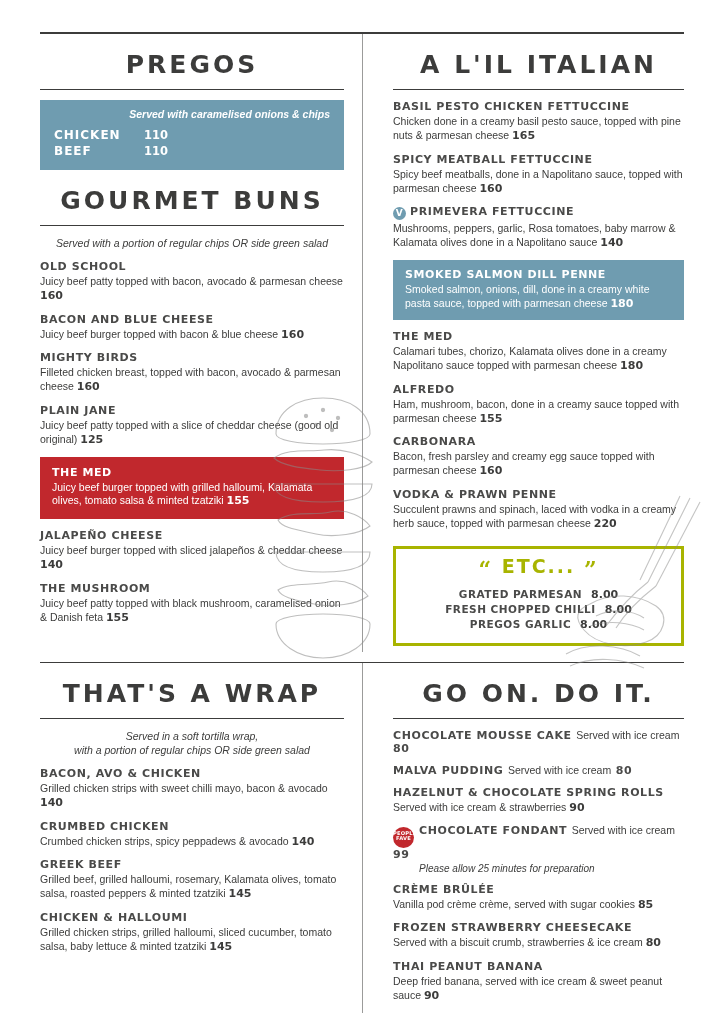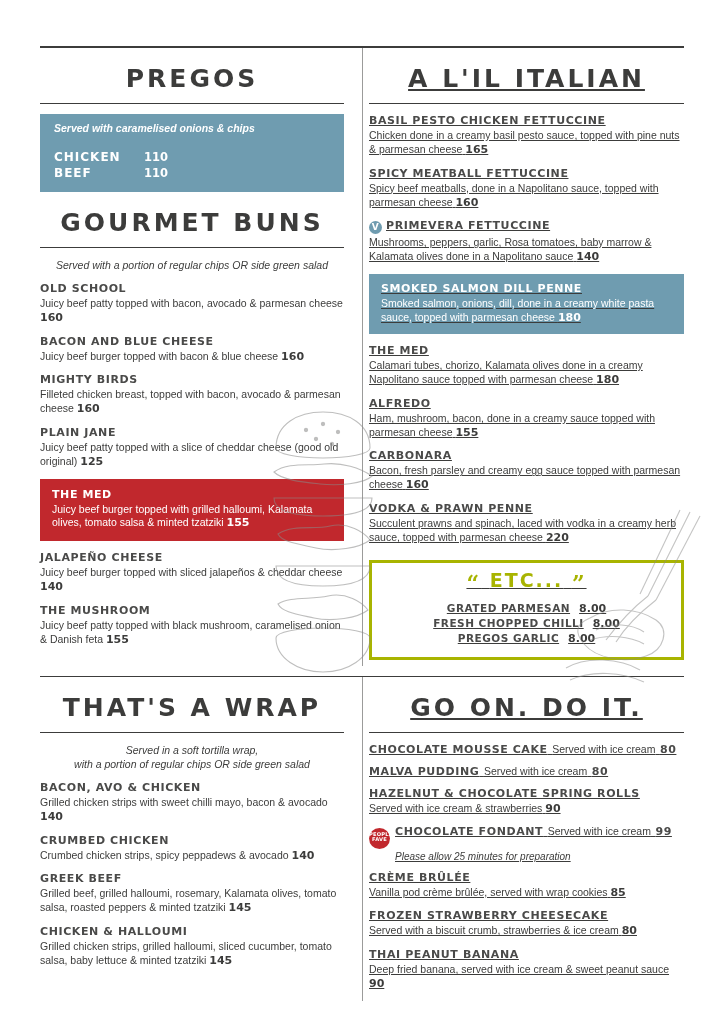--- a/index.html
+++ b/index.html
@@ -7,34 +7,34 @@
   body {
     width: 724px; height: 1024px;
     background: #ffffff;
     font-family: "Liberation Sans", sans-serif;
     color: #3c3c3b;
     position: relative;
     overflow: hidden;
   }
   .page {
     position: absolute;
-    left: 0; top: 18px; width: 724px; height: 792px;
+    left: 0; top: 4px; width: 724px; height: 792px;
     padding: 28px 40px 20px 40px;
   }
   .rule-top {
     border-top: 2px solid #3c3c3b;
     width: 100%;
     margin: 0 0 0 0;
   }
   .cols {
     display: flex;
     width: 100%;
   }
   .col-left { width: 50%; padding-right: 18px; }
-  .col-right { width: 50%; padding-left: 6px; border-left: 1.5px solid #9b9b9a; text-decoration: underline; }
+  .col-right { width: 50%; padding-left: 30px; border-left: 1.5px solid #9b9b9a; }
   .section-title {
     font-family: "DejaVu Sans", sans-serif;
     font-weight: bold;
     font-size: 25px;
     letter-spacing: 3px;
     text-align: center;
     color: #3c3c3b;
     margin: 16px 0 10px 0;
     text-transform: uppercase;
   }
@@ -73,22 +73,22 @@
   .blue-box {
     background: #6f9cb0;
     color: #ffffff;
     padding: 8px 14px 10px 14px;
     margin: 4px 0 8px 0;
   }
   .blue-box .bb-note {
     font-style: italic;
     font-weight: bold;
     font-size: 10.5px;
-    text-align: left;
-    margin-bottom: 16px;
+    text-align: right;
+    margin-bottom: 8px;
   }
   .bb-row {
     display: flex;
     align-items: baseline;
     margin-bottom: 2px;
   }
   .bb-name {
     font-family: "DejaVu Sans", sans-serif;
     font-weight: bold;
     font-size: 12px;
@@ -407,21 +407,21 @@
         <div class="item-desc"><span>Served with ice cream &amp; strawberries</span> <span class="price">90</span></div>
       </div>
 
       <div class="item">
         <div class="item-name"><span class="chilli-badge">PEOPLES FAVE</span><span>CHOCOLATE FONDANT</span> <span class="inline-desc">Served with ice cream</span> <span class="price">99</span></div>
         <div class="note-italic" style="margin-left:26px;">Please allow 25 minutes for preparation</div>
       </div>
 
       <div class="item">
         <div class="item-name">CRÈME BRÛLÉE</div>
-        <div class="item-desc"><span>Vanilla pod crème brûlée, served with wrap cookies</span> <span class="price">85</span></div>
+        <div class="item-desc"><span>Vanilla pod crème crème, served with sugar cookies</span> <span class="price">85</span></div>
       </div>
 
       <div class="item">
         <div class="item-name">FROZEN STRAWBERRY CHEESECAKE</div>
         <div class="item-desc"><span>Served with a biscuit crumb, strawberries &amp; ice cream</span> <span class="price">80</span></div>
       </div>
 
       <div class="item">
         <div class="item-name">THAI PEANUT BANANA</div>
         <div class="item-desc"><span>Deep fried banana, served with ice cream &amp; sweet peanut sauce</span> <span class="price">90</span></div>

